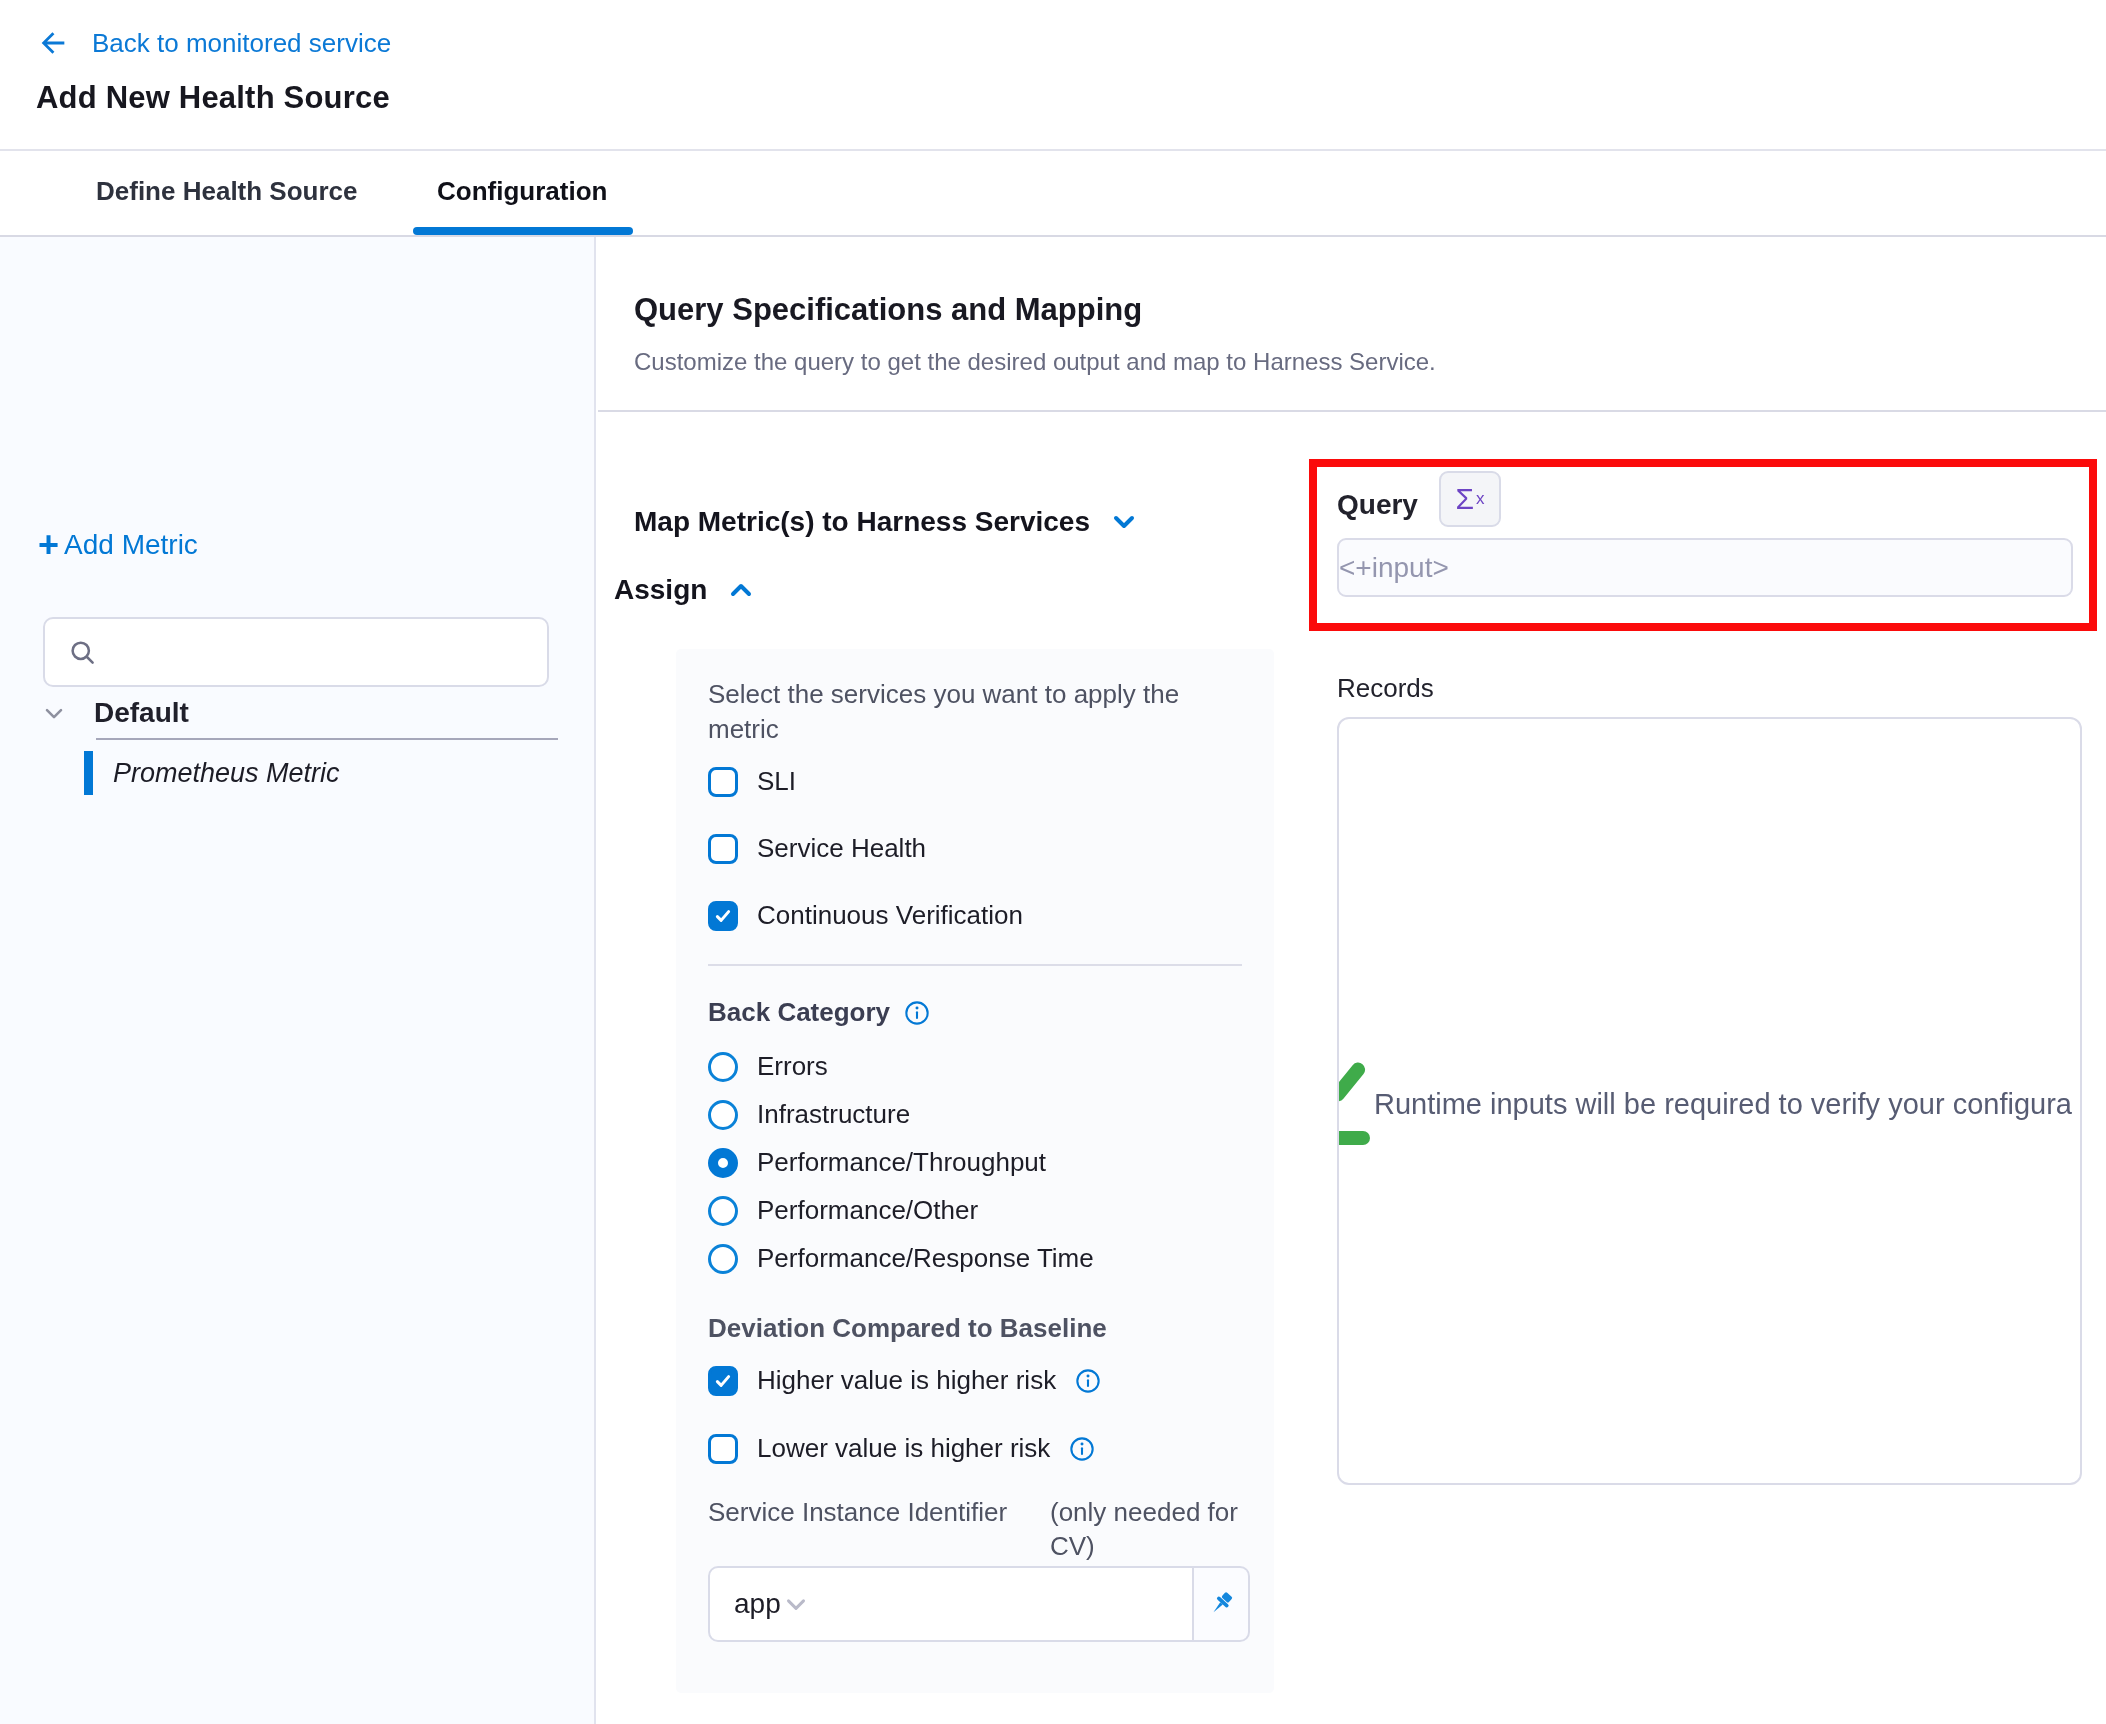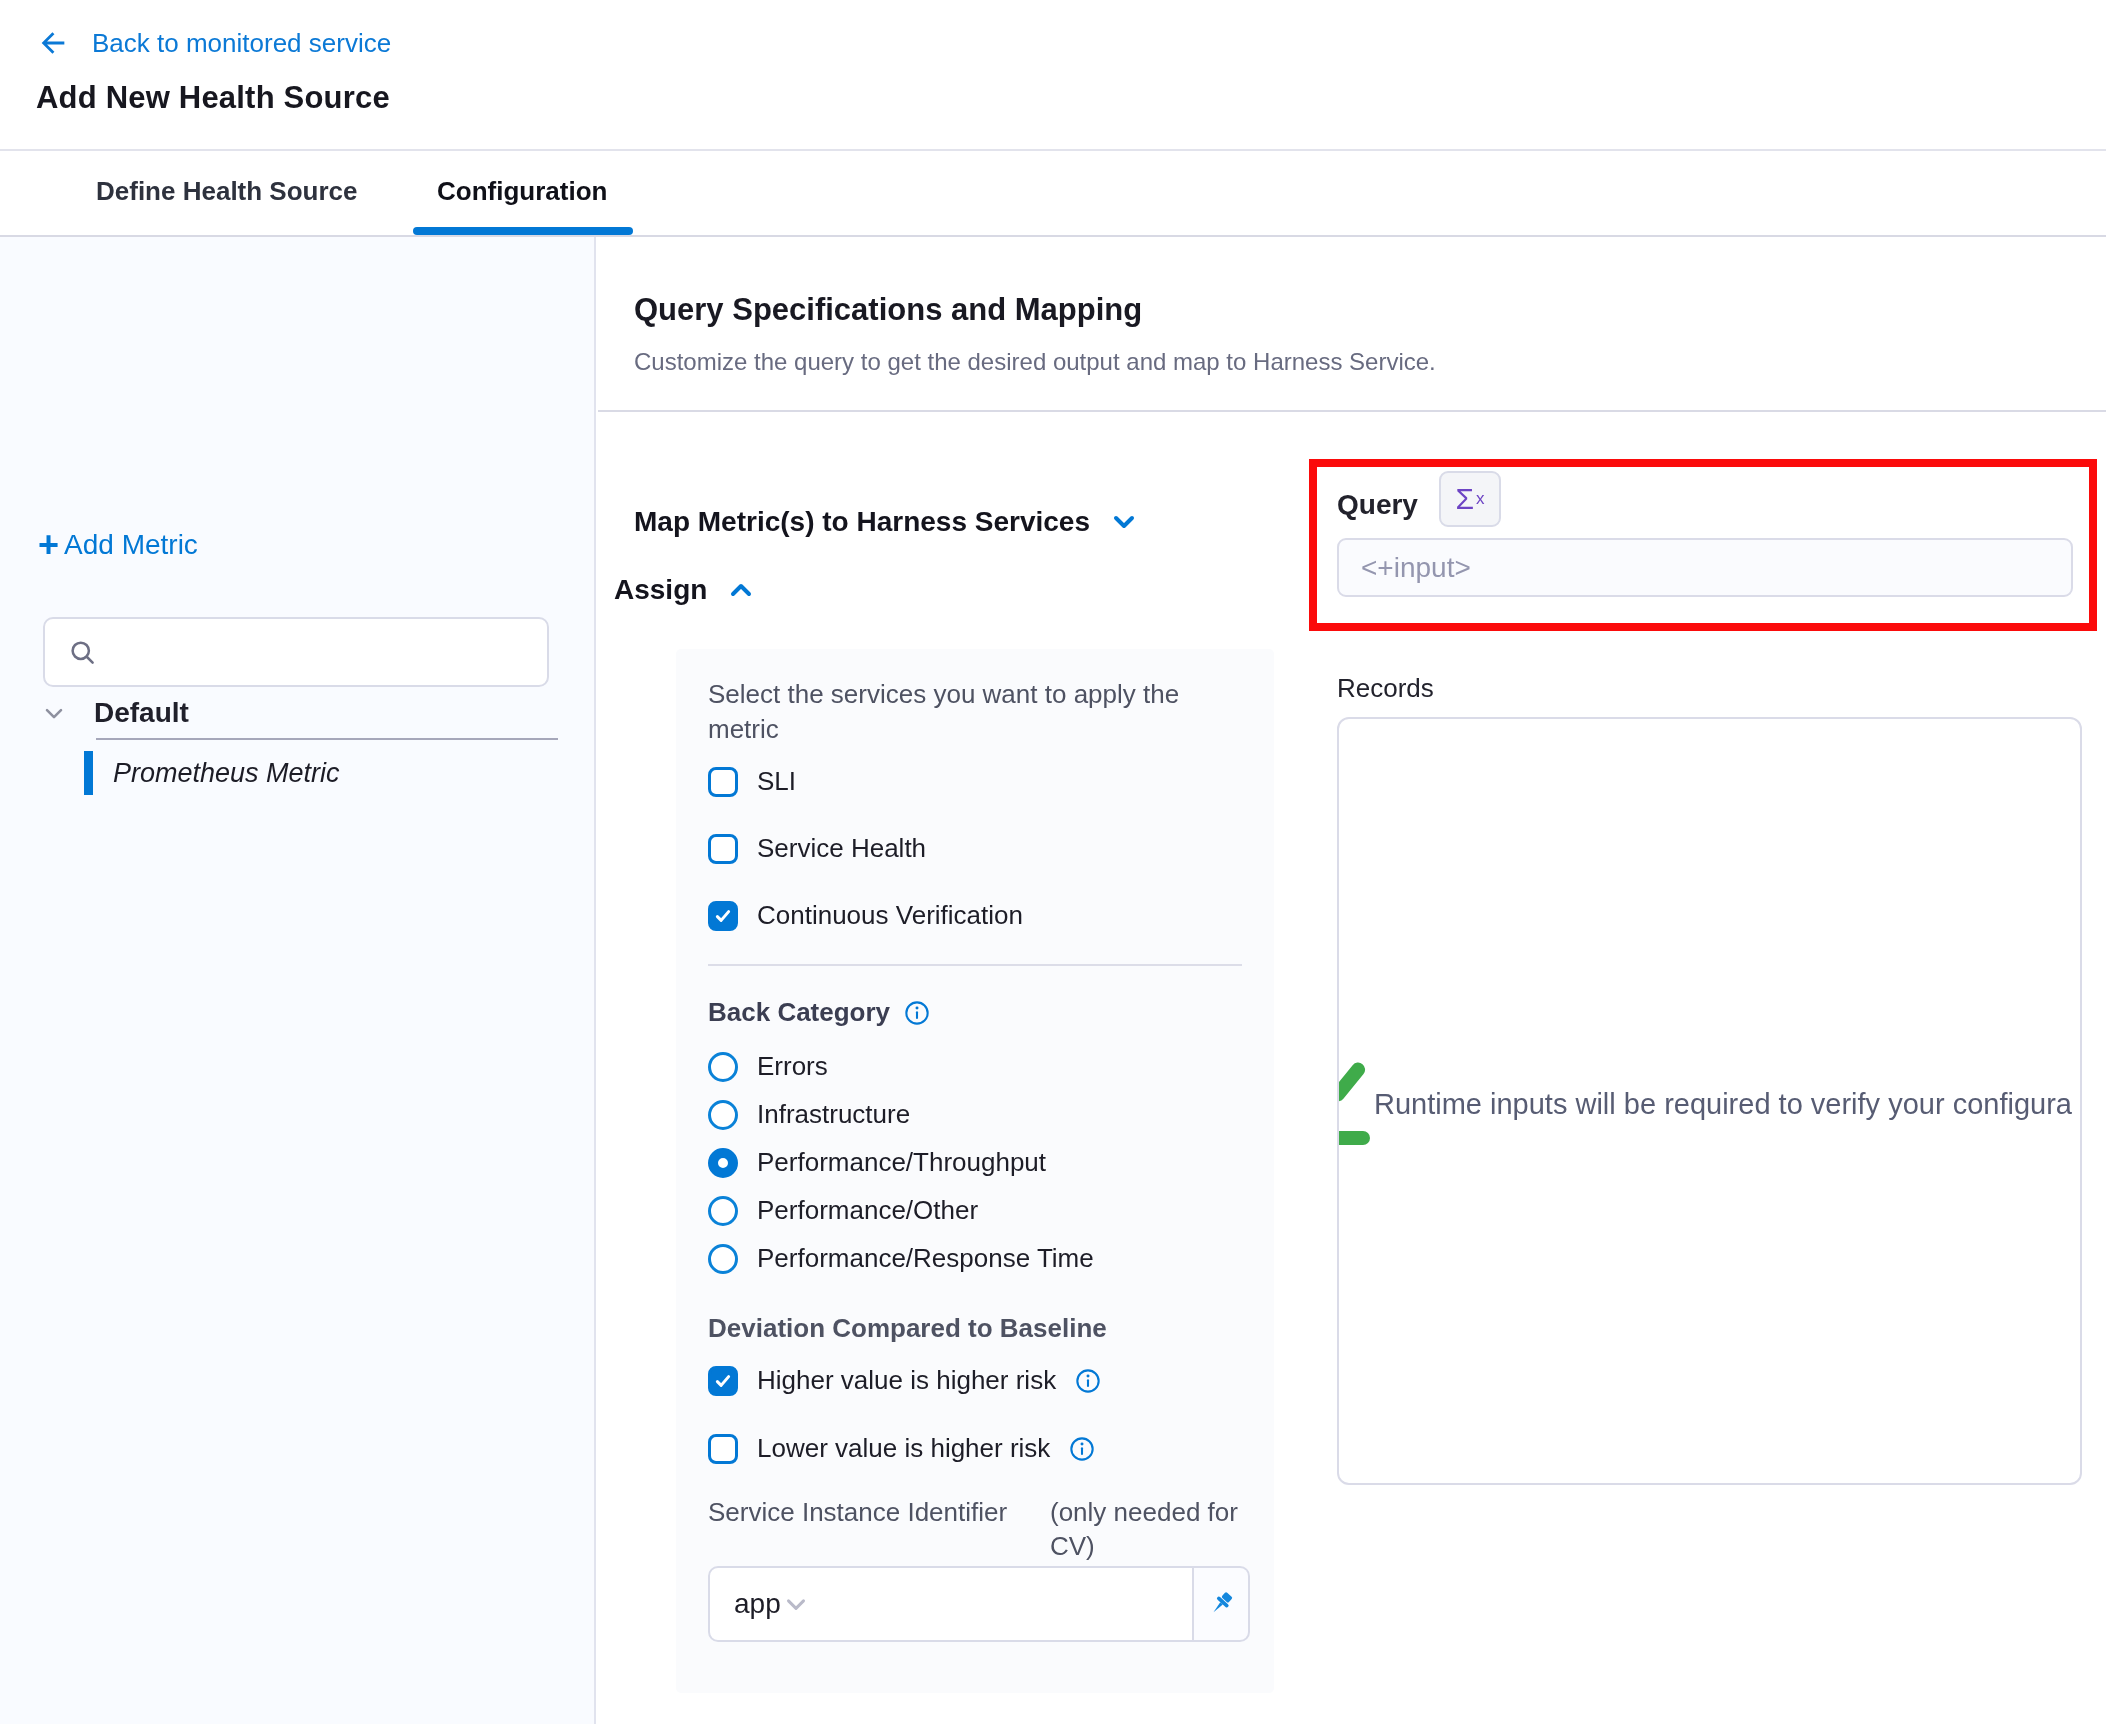--- a/index.html
+++ b/index.html
@@ -73,21 +73,21 @@
     border-radius:0 10px 10px 0; display:flex; align-items:center; justify-content:center; cursor:pointer; }
 
   
   .red-annotation { left:1309px; top:459px; width:788px; height:172px; border:8px solid #fb0b0b; pointer-events:none; }
   .query-label { left:1337px; top:489px; font-size:28px; font-weight:600; color:#22222c; }
   .sigma-btn { left:1439px; top:471px; width:62px; height:56px; background:#f4f5f8; border:2px solid #d9dbe8;
     border-radius:9px; display:flex; align-items:center; justify-content:center; cursor:pointer;
     font-size:30px; color:#6d44c4; }
   .sigma-btn sup { font-size:17px; margin-left:2px; }
   .query-input { left:1337px; top:538px; width:736px; height:59px; background:#fafbfe; border:2px solid #dadbe8;
-    border-radius:9px; display:flex; align-items:center; padding-left:22px; }
+    border-radius:9px; display:flex; align-items:center; }
   .query-input .ph { font-size:28px; color:#9496af; }
   .records-label { left:1337px; top:673px; font-size:26px; color:#22222c; }
   .records-box { left:1337px; top:717px; width:745px; height:768px; background:#fff; border:2px solid #dadbe8;
     border-radius:12px; overflow:hidden; }
   .rt-msg { position:absolute; left:35px; top:369px; font-size:29px; color:#575c73; white-space:nowrap; }
   .green-diag { position:absolute; left:-14px; top:356px; width:46px; height:14px; border-radius:8px;
     background:#3fab4a; transform:rotate(-51deg); }
   .green-dash { position:absolute; left:-10px; top:412px; width:41px; height:14px; border-radius:8px;
     background:#3fab4a; }
 </style>

